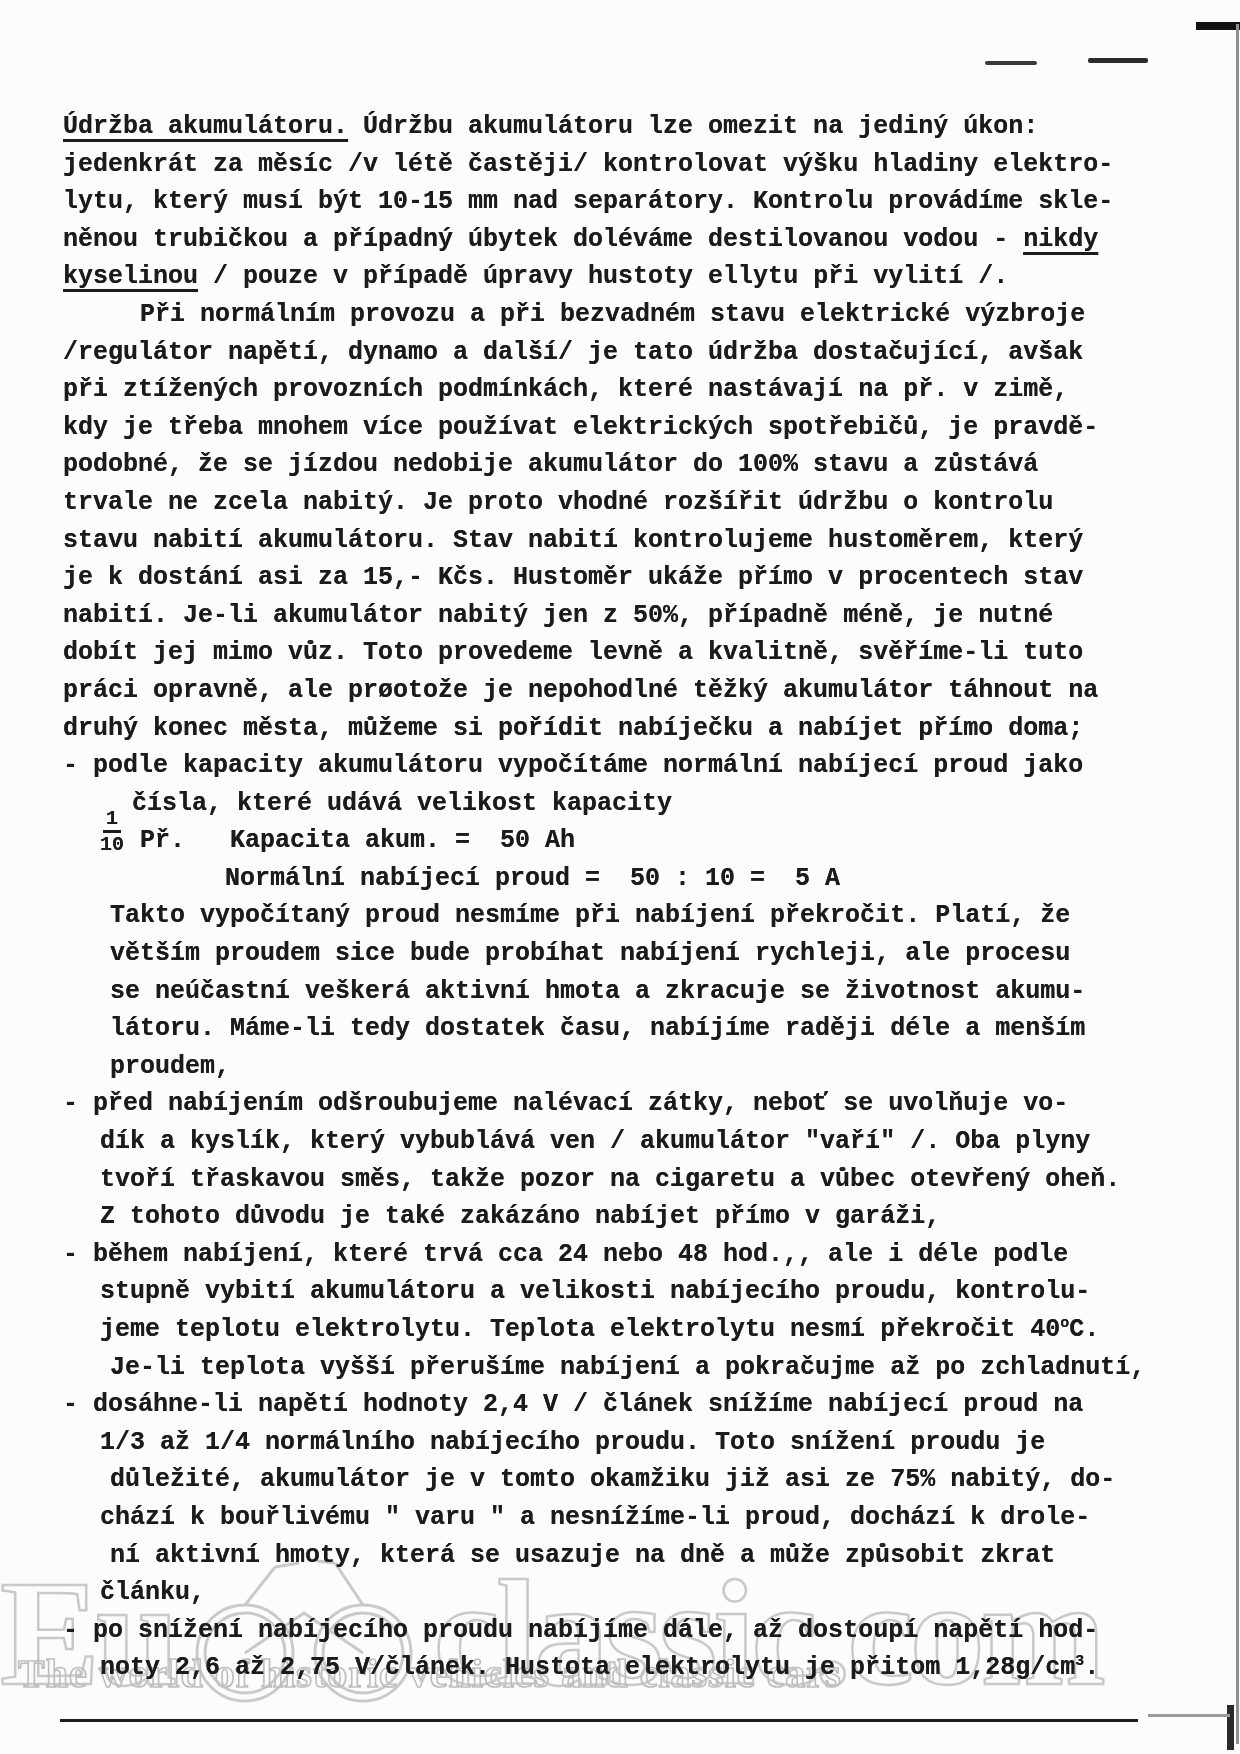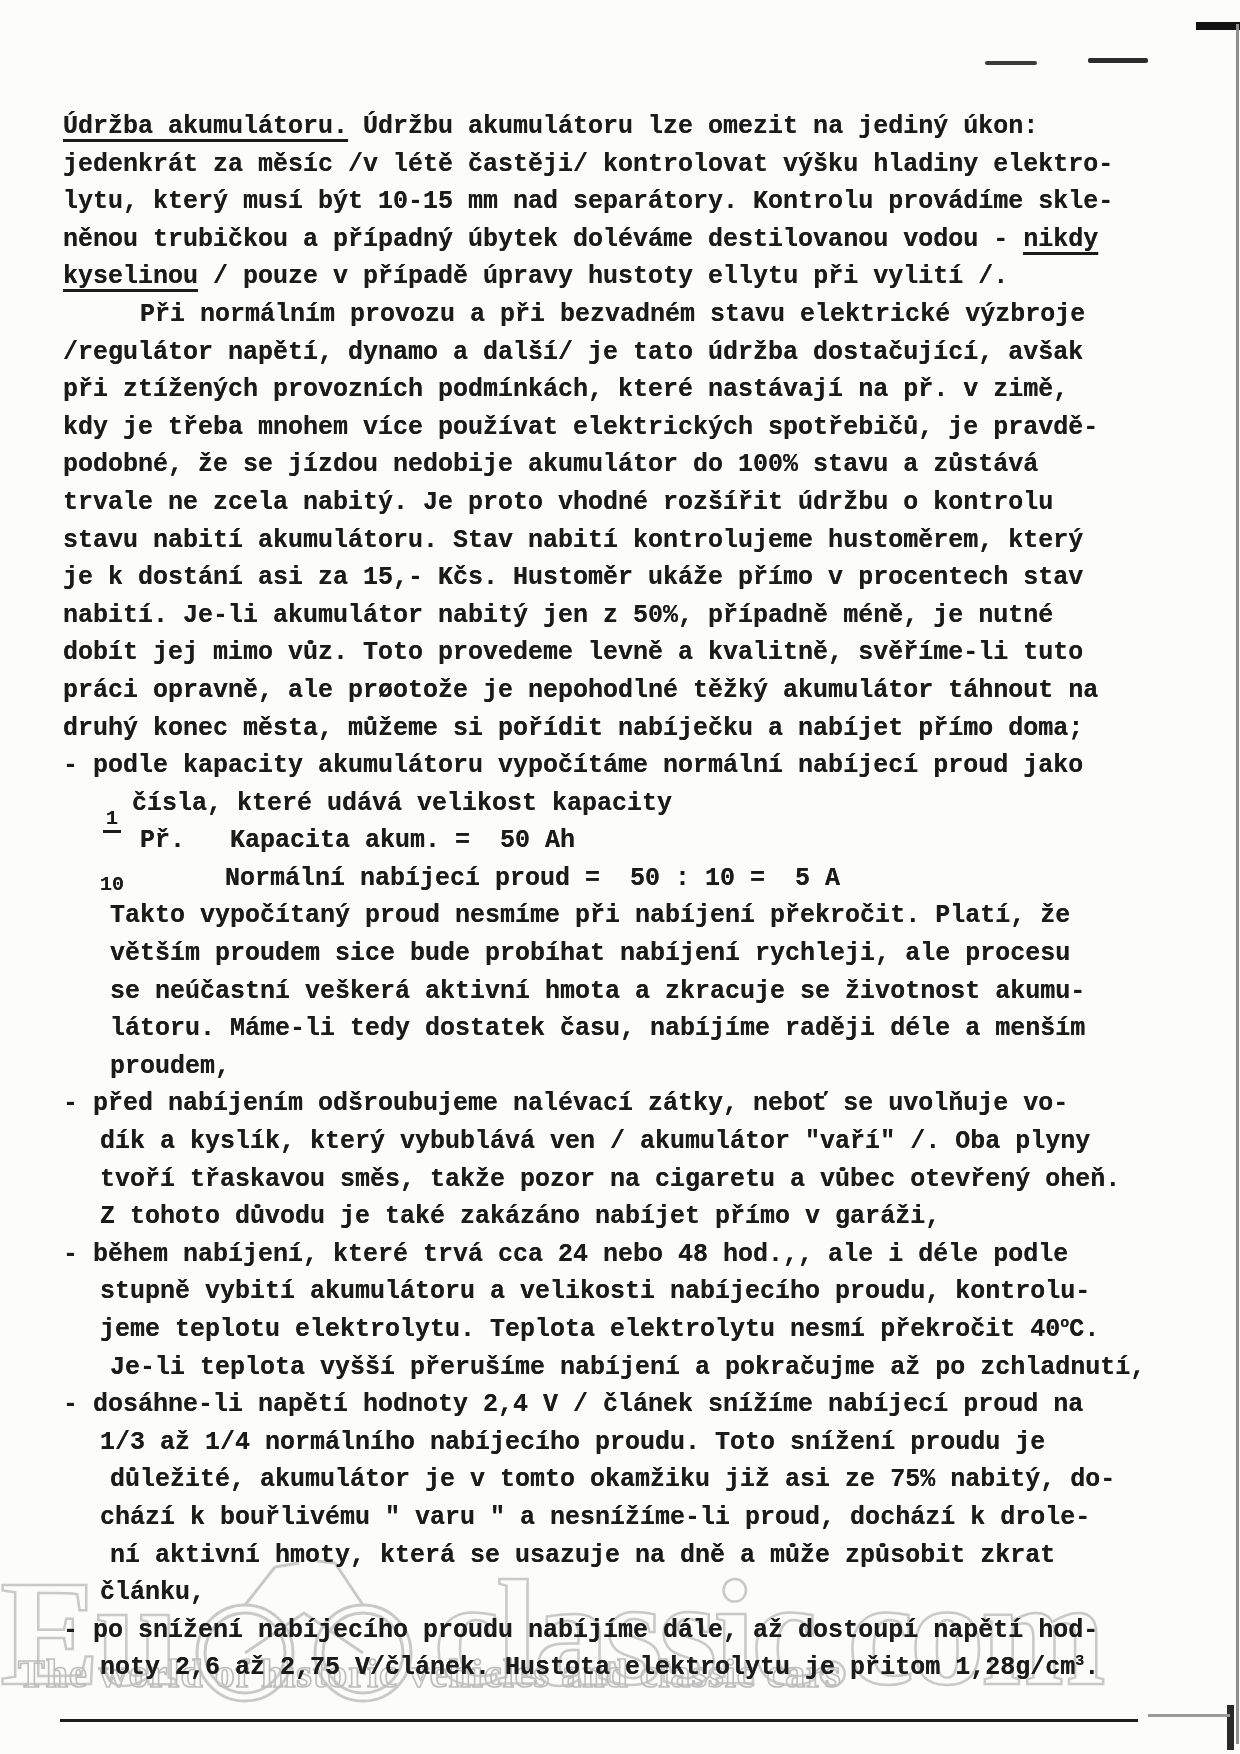--- a/index.html
+++ b/index.html
@@ -26,21 +26,21 @@
     text-decoration-thickness:3px;
     text-underline-offset:6px;
   }
   sup { font-size:.6em; line-height:0; }
   .frac {
     display:inline-flex; flex-direction:column; align-items:center;
     font-size:20px; line-height:1.05;
     vertical-align:-14px; margin-right:8px;
   }
   .frac .ftop { border-bottom:3px solid #1b1b1b; padding:0 3px 1px; }
-  .frac .fbot { padding-top:1px;margin-top:40px; }
+  .frac .fbot { padding-top:1px; }
 
   
   .wm {
     position:absolute; left:0; right:0; top:1548px; height:170px;
     display:flex; align-items:center;
     padding-left:0;
     z-index:1;
     font-family:"Liberation Serif","DejaVu Serif",serif;
     font-weight:700; font-size:150px; letter-spacing:-4px;
     color:rgba(255,255,255,.06);

